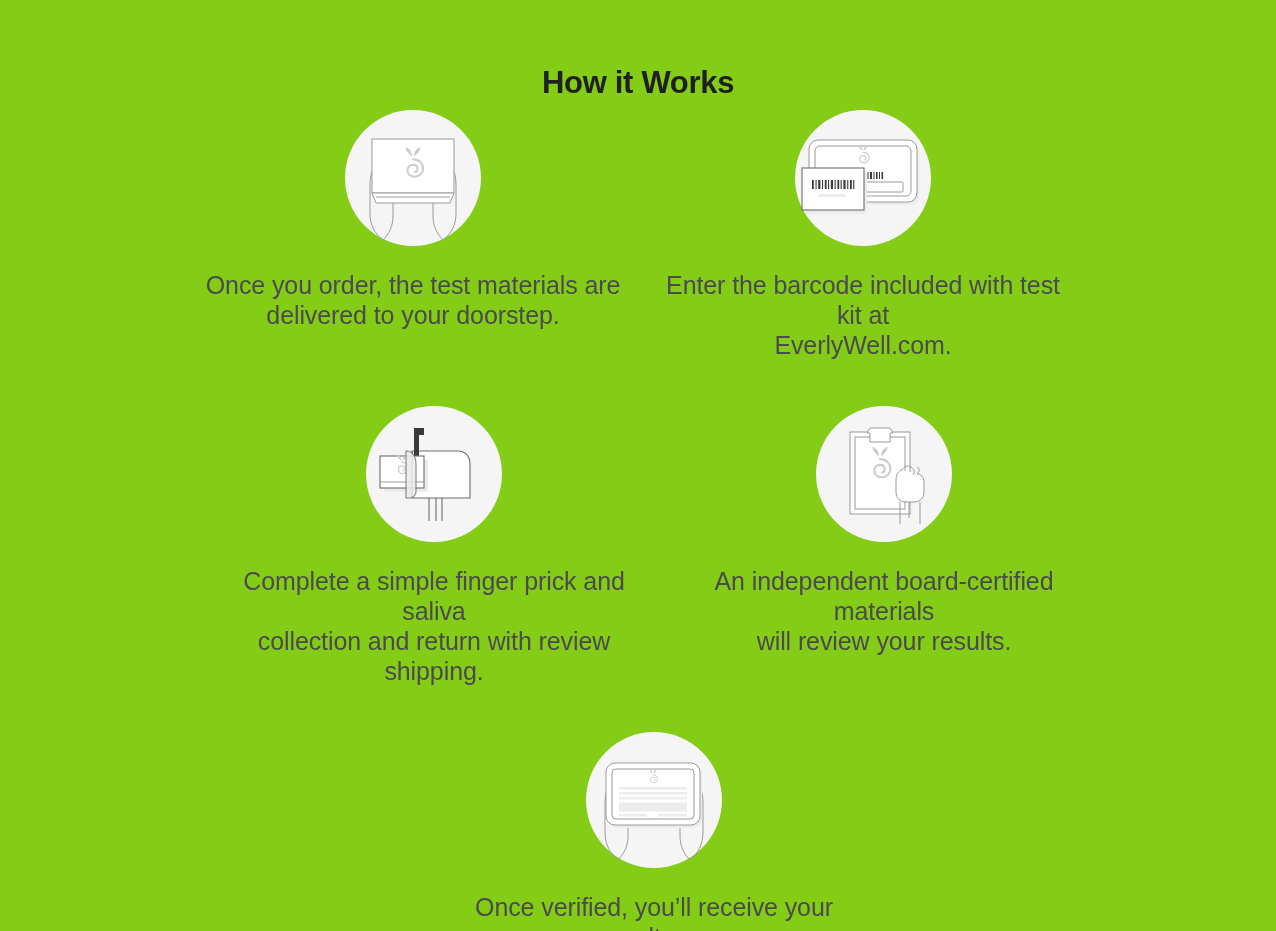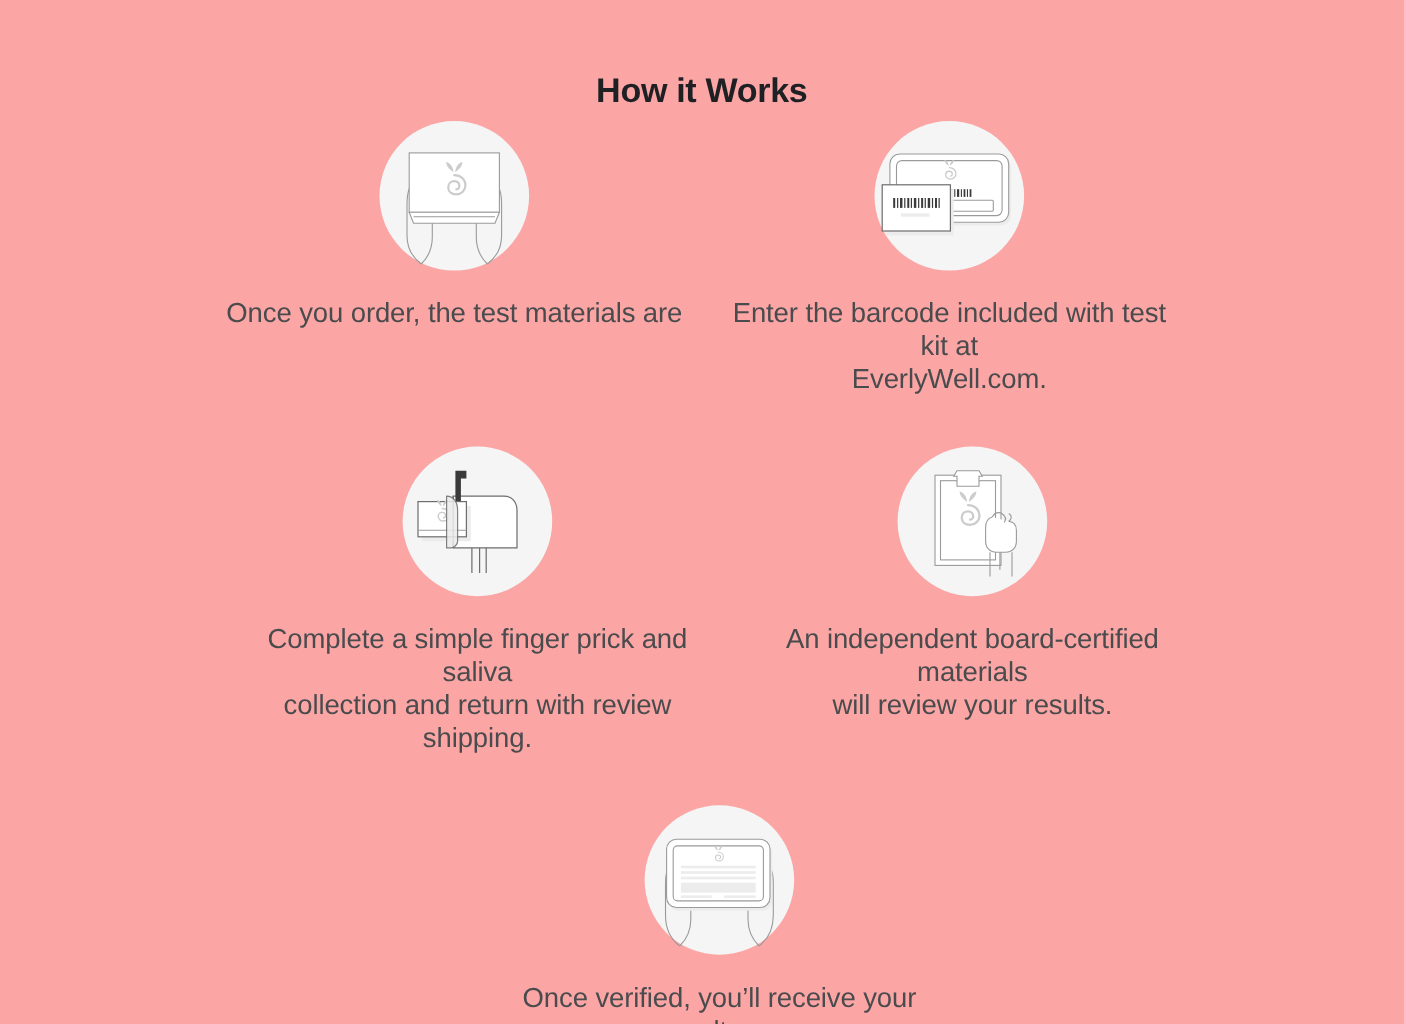--- a/index.html
+++ b/index.html
@@ -10,21 +10,21 @@
     width: 1276px;
     height: 931px;
     background: #ffffff;
     font-family: "Liberation Sans", sans-serif;
     overflow: hidden;
   }
   .page {
     position: relative;
     width: 1276px;
     height: 931px;
-    background: #fca5a5;
+    background: #84cc16;
   }
   .page-title {
     position: absolute;
     top: 44px;
     left: 0;
     width: 1276px;
     text-align: center;
     font-size: 31px;
     font-weight: bold;
     color: #1f2024;
@@ -121,20 +121,21 @@
 
             <g transform="translate(68,52) scale(0.92)">
               <path class="logo-stroke" d="M0 -3 C7 -3 11 2 11 7 C11 12 7 16 2 16 C-3 16 -6 13 -6 9 C-6 5 -3 3 0 3 C3 3 5 5 5 8 C5 10 3 11 2 11"></path>
               <path class="logo-leaf" d="M-1 -6 C-5 -9 -8 -12 -8 -16 C-4 -15 -1 -11 -1 -6 Z"></path>
               <path class="logo-leaf" d="M1 -6 C5 -9 8 -12 8 -16 C4 -15 1 -11 1 -6 Z"></path>
             </g>
           </svg>
         </div>
         <div class="step-caption">
           <span>Once you order, the test materials are</span><br>
+          <span>delivered to your doorstep.</span>
         </div>
       </div>
 
       <div class="step">
         <div class="step-icon-wrap">
           <svg width="136" height="136" viewBox="0 0 136 136">
 
             <rect class="fill-light" x="16" y="33" width="108" height="62" rx="9"></rect>
 
             <rect class="fill-white line-sm" x="14" y="30" width="108" height="62" rx="9"></rect>

